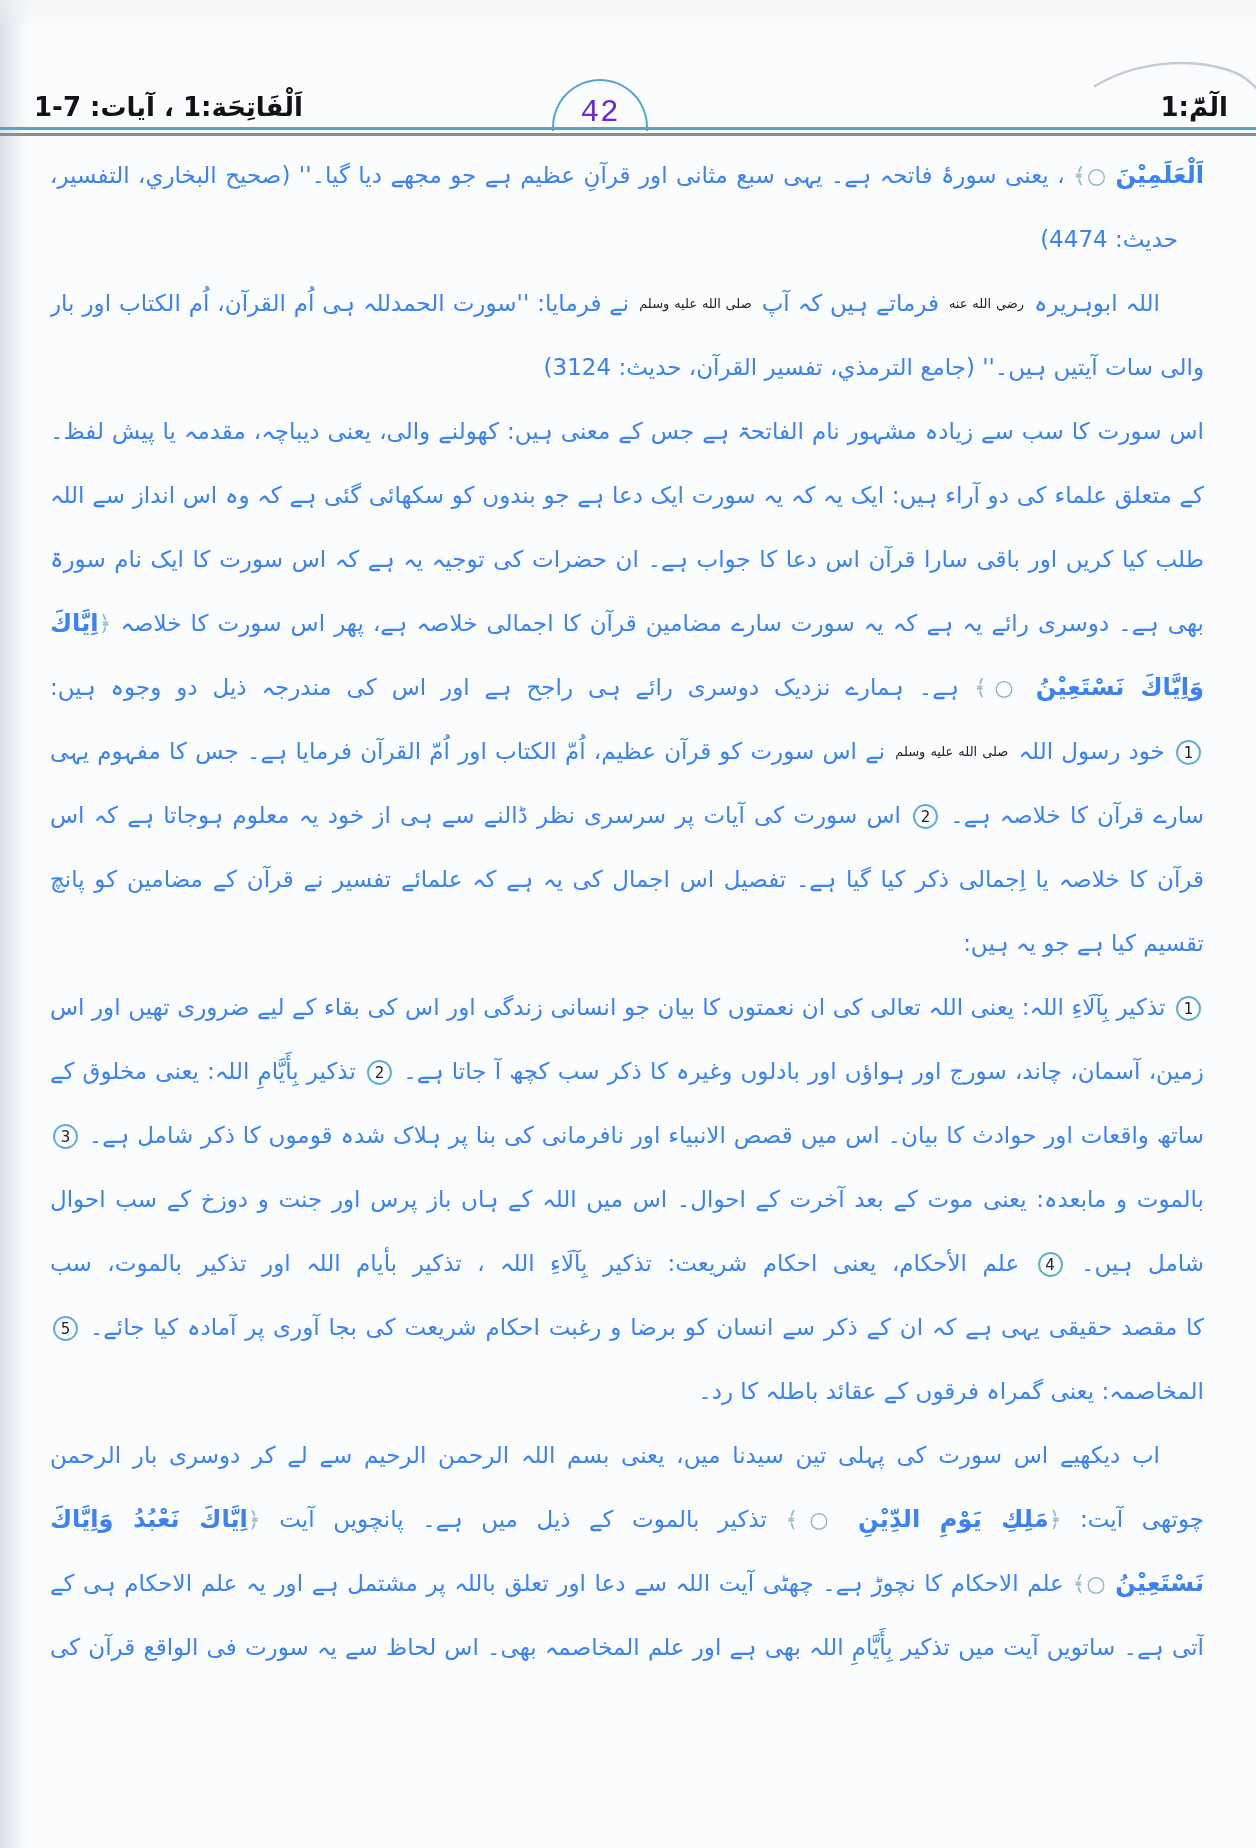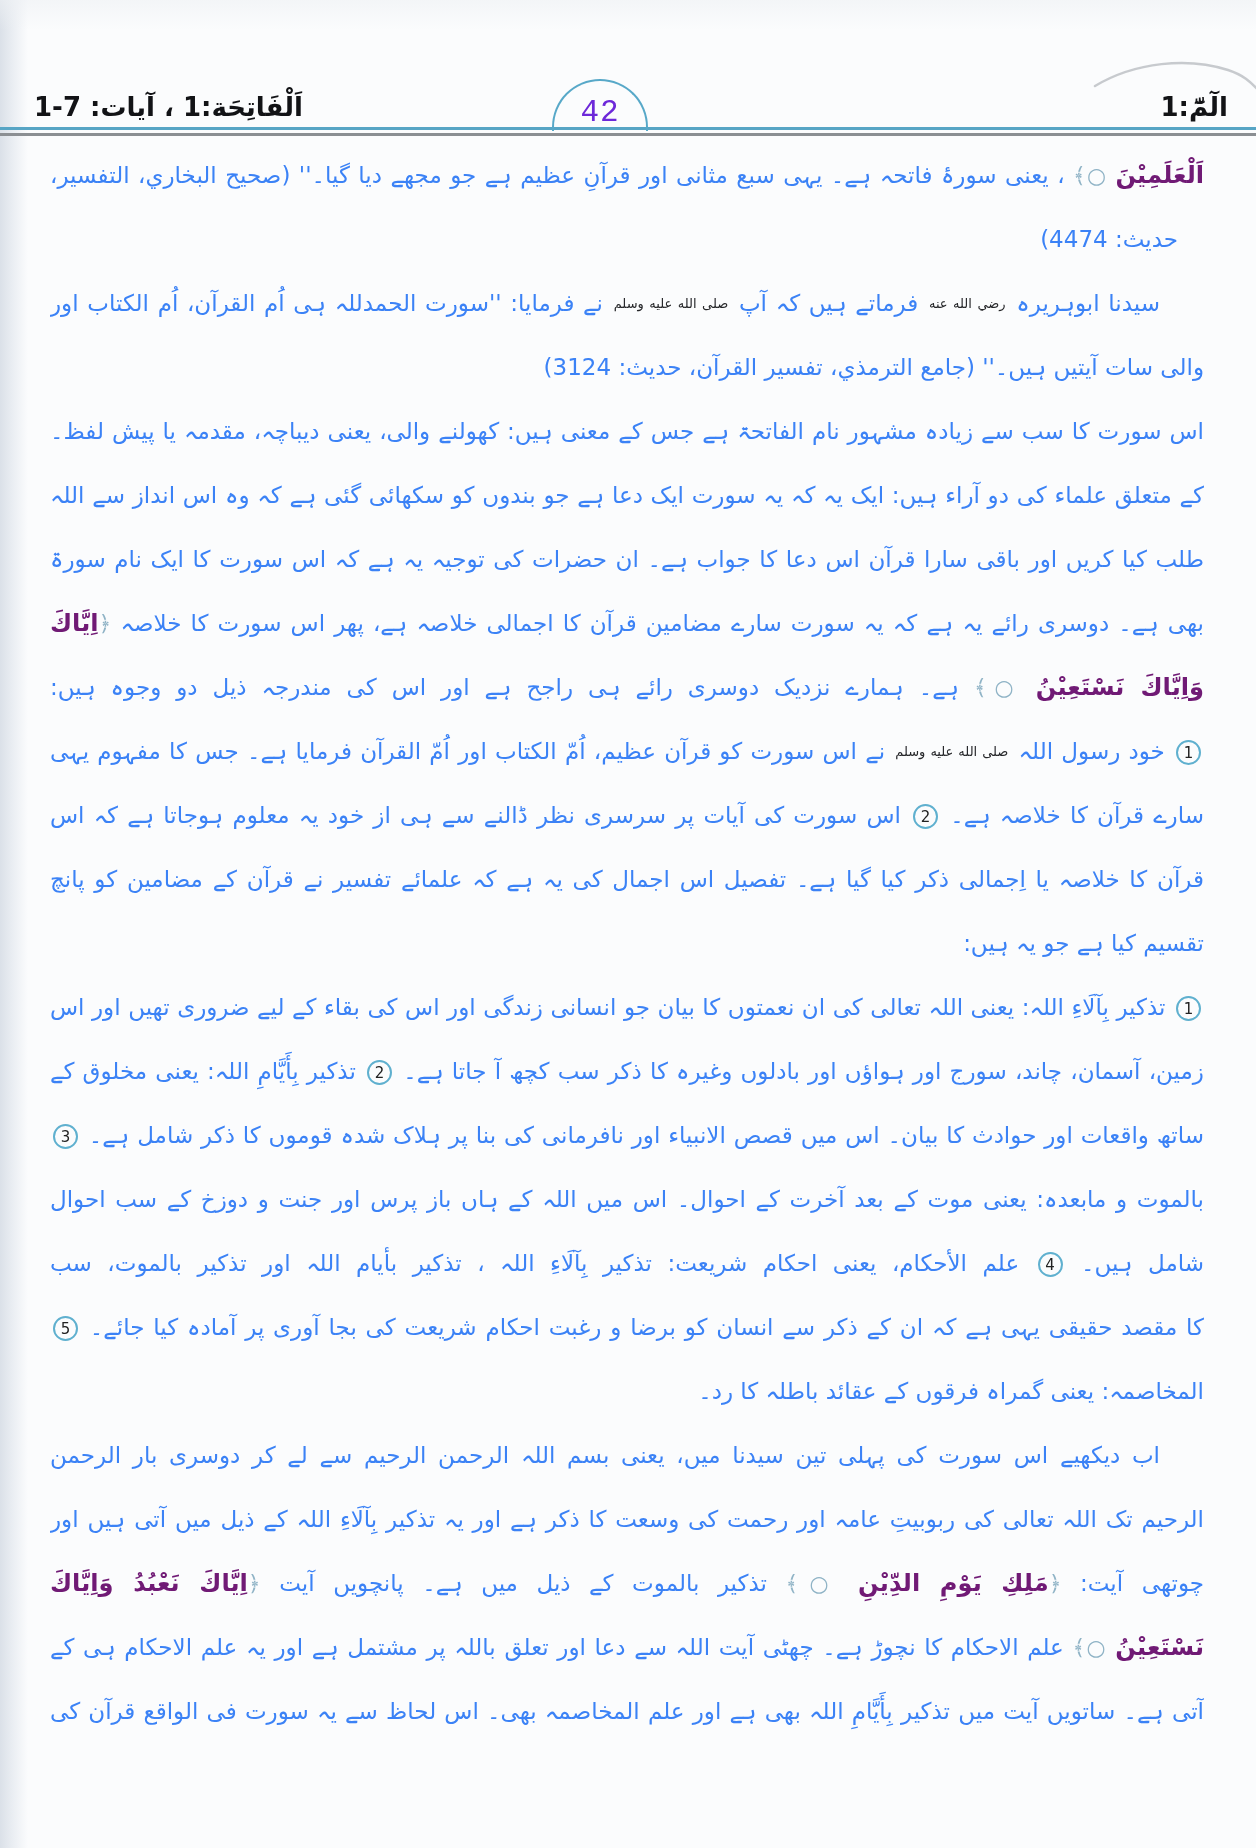--- a/index.html
+++ b/index.html
@@ -52,21 +52,21 @@
   .line{
     height:64px;line-height:64px;
     overflow:hidden;
     text-align:justify;text-align-last:justify;
     white-space:normal;
   }
   .line.short{text-align:right;text-align-last:right;}
   .line.ref{text-align:right;text-align-last:right;text-indent:26px;}
   .line.indent{text-indent:44px;}
   .t{color:#3b82f6;}
-  .q{font-weight:bold;font-size:1.05em;color:#701a75;}
+  .q{font-weight:bold;font-size:1.05em;color:#3b82f6;}
   .b{color:#8fb3c6;font-size:.95em;}
   .s{font-size:13px;color:#26272a;padding:0 2px;vertical-align:3px;}
   .n{
     display:inline-block;width:25px;height:25px;line-height:23px;
     border:2px solid var(--badge_blue,#5fb0cf);border-radius:50%;
     text-align:center;text-align-last:center;font-size:15px;color:#222;
     vertical-align:middle;margin:0 3px;text-indent:0;
     box-sizing:border-box;background:transparent;
   }
 </style>
@@ -93,38 +93,37 @@
   <div class="rule-teal"></div>
   <div class="rule-gray"></div>
 
   <div class="dome">
     <span class="num">42</span>
   </div>
 
   <div class="body-text">
       <div class="line full"><span class="q">اَلْعَلَمِيْنَ</span><span class="b"> ○﴾</span><span class="t"> ، یعنی سورۂ فاتحہ ہے۔ یہی سبع مثانی اور قرآنِ عظیم ہے جو مجھے دیا گیا۔'' (صحیح البخاري، التفسیر،</span></div>
       <div class="line ref"><span class="t">حدیث: 4474)</span></div>
-      <div class="line indent"><span class="t">سیدنا ابوہریرہ </span><span class="s">رضي الله عنه</span><span class="t"> فرماتے ہیں کہ آپ </span><span class="s">صلى الله عليه وسلم</span><span class="t"> نے فرمایا: ''سورت الحمدللہ ہی اُم القرآن، اُم الکتاب اور بار بار دہرائی جانے</span></div>
+      <div class="line indent"><span class="t">اللہ ابوہریرہ </span><span class="s">رضي الله عنه</span><span class="t"> فرماتے ہیں کہ آپ </span><span class="s">صلى الله عليه وسلم</span><span class="t"> نے فرمایا: ''سورت الحمدللہ ہی اُم القرآن، اُم الکتاب اور بار بار دہرائی جانے</span></div>
       <div class="line short"><span class="t">والی سات آیتیں ہیں۔'' (جامع الترمذي، تفسیر القرآن، حدیث: 3124)</span></div>
       <div class="line full"><span class="t">اس سورت کا سب سے زیادہ مشہور نام الفاتحۃ ہے جس کے معنی ہیں: کھولنے والی، یعنی دیباچہ، مقدمہ یا پیش لفظ۔ اس</span></div>
       <div class="line full"><span class="t">کے متعلق علماء کی دو آراء ہیں: ایک یہ کہ یہ سورت ایک دعا ہے جو بندوں کو سکھائی گئی ہے کہ وہ اس انداز سے اللہ سے ہدایت</span></div>
       <div class="line full"><span class="t">طلب کیا کریں اور باقی سارا قرآن اس دعا کا جواب ہے۔ ان حضرات کی توجیہ یہ ہے کہ اس سورت کا ایک نام سورۃ الدعاء</span></div>
       <div class="line full"><span class="t">بھی ہے۔ دوسری رائے یہ ہے کہ یہ سورت سارے مضامین قرآن کا اجمالی خلاصہ ہے، پھر اس سورت کا خلاصہ </span><span class="b">﴿</span><span class="q">اِیَّاكَ نَعْبُدُ</span></div>
       <div class="line full"><span class="q">وَاِیَّاكَ نَسْتَعِیْنُ</span><span class="b"> ○﴾</span><span class="t"> ہے۔ ہمارے نزدیک دوسری رائے ہی راجح ہے اور اس کی مندرجہ ذیل دو وجوہ ہیں:</span></div>
       <div class="line full"><span class="n">1</span><span class="t"> خود رسول اللہ </span><span class="s">صلى الله عليه وسلم</span><span class="t"> نے اس سورت کو قرآن عظیم، اُمّ الکتاب اور اُمّ القرآن فرمایا ہے۔ جس کا مفہوم یہی ہے کہ یہ سورت</span></div>
       <div class="line full"><span class="t">سارے قرآن کا خلاصہ ہے۔ </span><span class="n">2</span><span class="t"> اس سورت کی آیات پر سرسری نظر ڈالنے سے ہی از خود یہ معلوم ہوجاتا ہے کہ اس میں پورے</span></div>
       <div class="line full"><span class="t">قرآن کا خلاصہ یا اِجمالی ذکر کیا گیا ہے۔ تفصیل اس اجمال کی یہ ہے کہ علمائے تفسیر نے قرآن کے مضامین کو پانچ اقسام میں</span></div>
       <div class="line short"><span class="t">تقسیم کیا ہے جو یہ ہیں:</span></div>
       <div class="line full"><span class="n">1</span><span class="t"> تذکیر بِآلَاءِ اللہ: یعنی اللہ تعالی کی ان نعمتوں کا بیان جو انسانی زندگی اور اس کی بقاء کے لیے ضروری تھیں اور اس میں</span></div>
       <div class="line full"><span class="t">زمین، آسمان، چاند، سورج اور ہواؤں اور بادلوں وغیرہ کا ذکر سب کچھ آ جاتا ہے۔ </span><span class="n">2</span><span class="t"> تذکیر بِأَیَّامِ اللہ: یعنی مخلوق کے</span></div>
       <div class="line full"><span class="t">ساتھ واقعات اور حوادث کا بیان۔ اس میں قصص الانبیاء اور نافرمانی کی بنا پر ہلاک شدہ قوموں کا ذکر شامل ہے۔ </span><span class="n">3</span></div>
       <div class="line full"><span class="t">بالموت و مابعدہ: یعنی موت کے بعد آخرت کے احوال۔ اس میں اللہ کے ہاں باز پرس اور جنت و دوزخ کے سب احوال</span></div>
       <div class="line full"><span class="t">شامل ہیں۔ </span><span class="n">4</span><span class="t"> علم الأحکام، یعنی احکام شریعت: تذکیر بِآلَاءِ اللہ ، تذکیر بأیام اللہ اور تذکیر بالموت، سب</span></div>
       <div class="line full"><span class="t">کا مقصد حقیقی یہی ہے کہ ان کے ذکر سے انسان کو برضا و رغبت احکام شریعت کی بجا آوری پر آمادہ کیا جائے۔ </span><span class="n">5</span></div>
       <div class="line short"><span class="t">المخاصمہ: یعنی گمراہ فرقوں کے عقائد باطلہ کا رد۔</span></div>
       <div class="line indent"><span class="t">اب دیکھیے اس سورت کی پہلی تین سیدنا میں، یعنی بسم اللہ الرحمن الرحیم سے لے کر دوسری بار الرحمن</span></div>
-      <div class="line full"><span class="t">الرحیم تک اللہ تعالی کی ربوبیتِ عامہ اور رحمت کی وسعت کا ذکر ہے اور یہ تذکیر بِآلَاءِ اللہ کے ذیل میں آتی ہیں اور</span></div>
       <div class="line full"><span class="t">چوتھی آیت: </span><span class="b">﴿</span><span class="q">مَلِكِ یَوْمِ الدِّیْنِ</span><span class="b"> ○﴾</span><span class="t"> تذکیر بالموت کے ذیل میں ہے۔ پانچویں آیت </span><span class="b">﴿</span><span class="q">اِیَّاكَ نَعْبُدُ وَاِیَّاكَ</span></div>
       <div class="line full"><span class="q">نَسْتَعِیْنُ</span><span class="b"> ○﴾</span><span class="t"> علم الاحکام کا نچوڑ ہے۔ چھٹی آیت اللہ سے دعا اور تعلق باللہ پر مشتمل ہے اور یہ علم الاحکام ہی کے ذیل میں</span></div>
       <div class="line full"><span class="t">آتی ہے۔ ساتویں آیت میں تذکیر بِأَیَّامِ اللہ بھی ہے اور علم المخاصمہ بھی۔ اس لحاظ سے یہ سورت فی الواقع قرآن کی اجمالی</span></div>
     </div>
 
 </div>
 
 </body></html>

